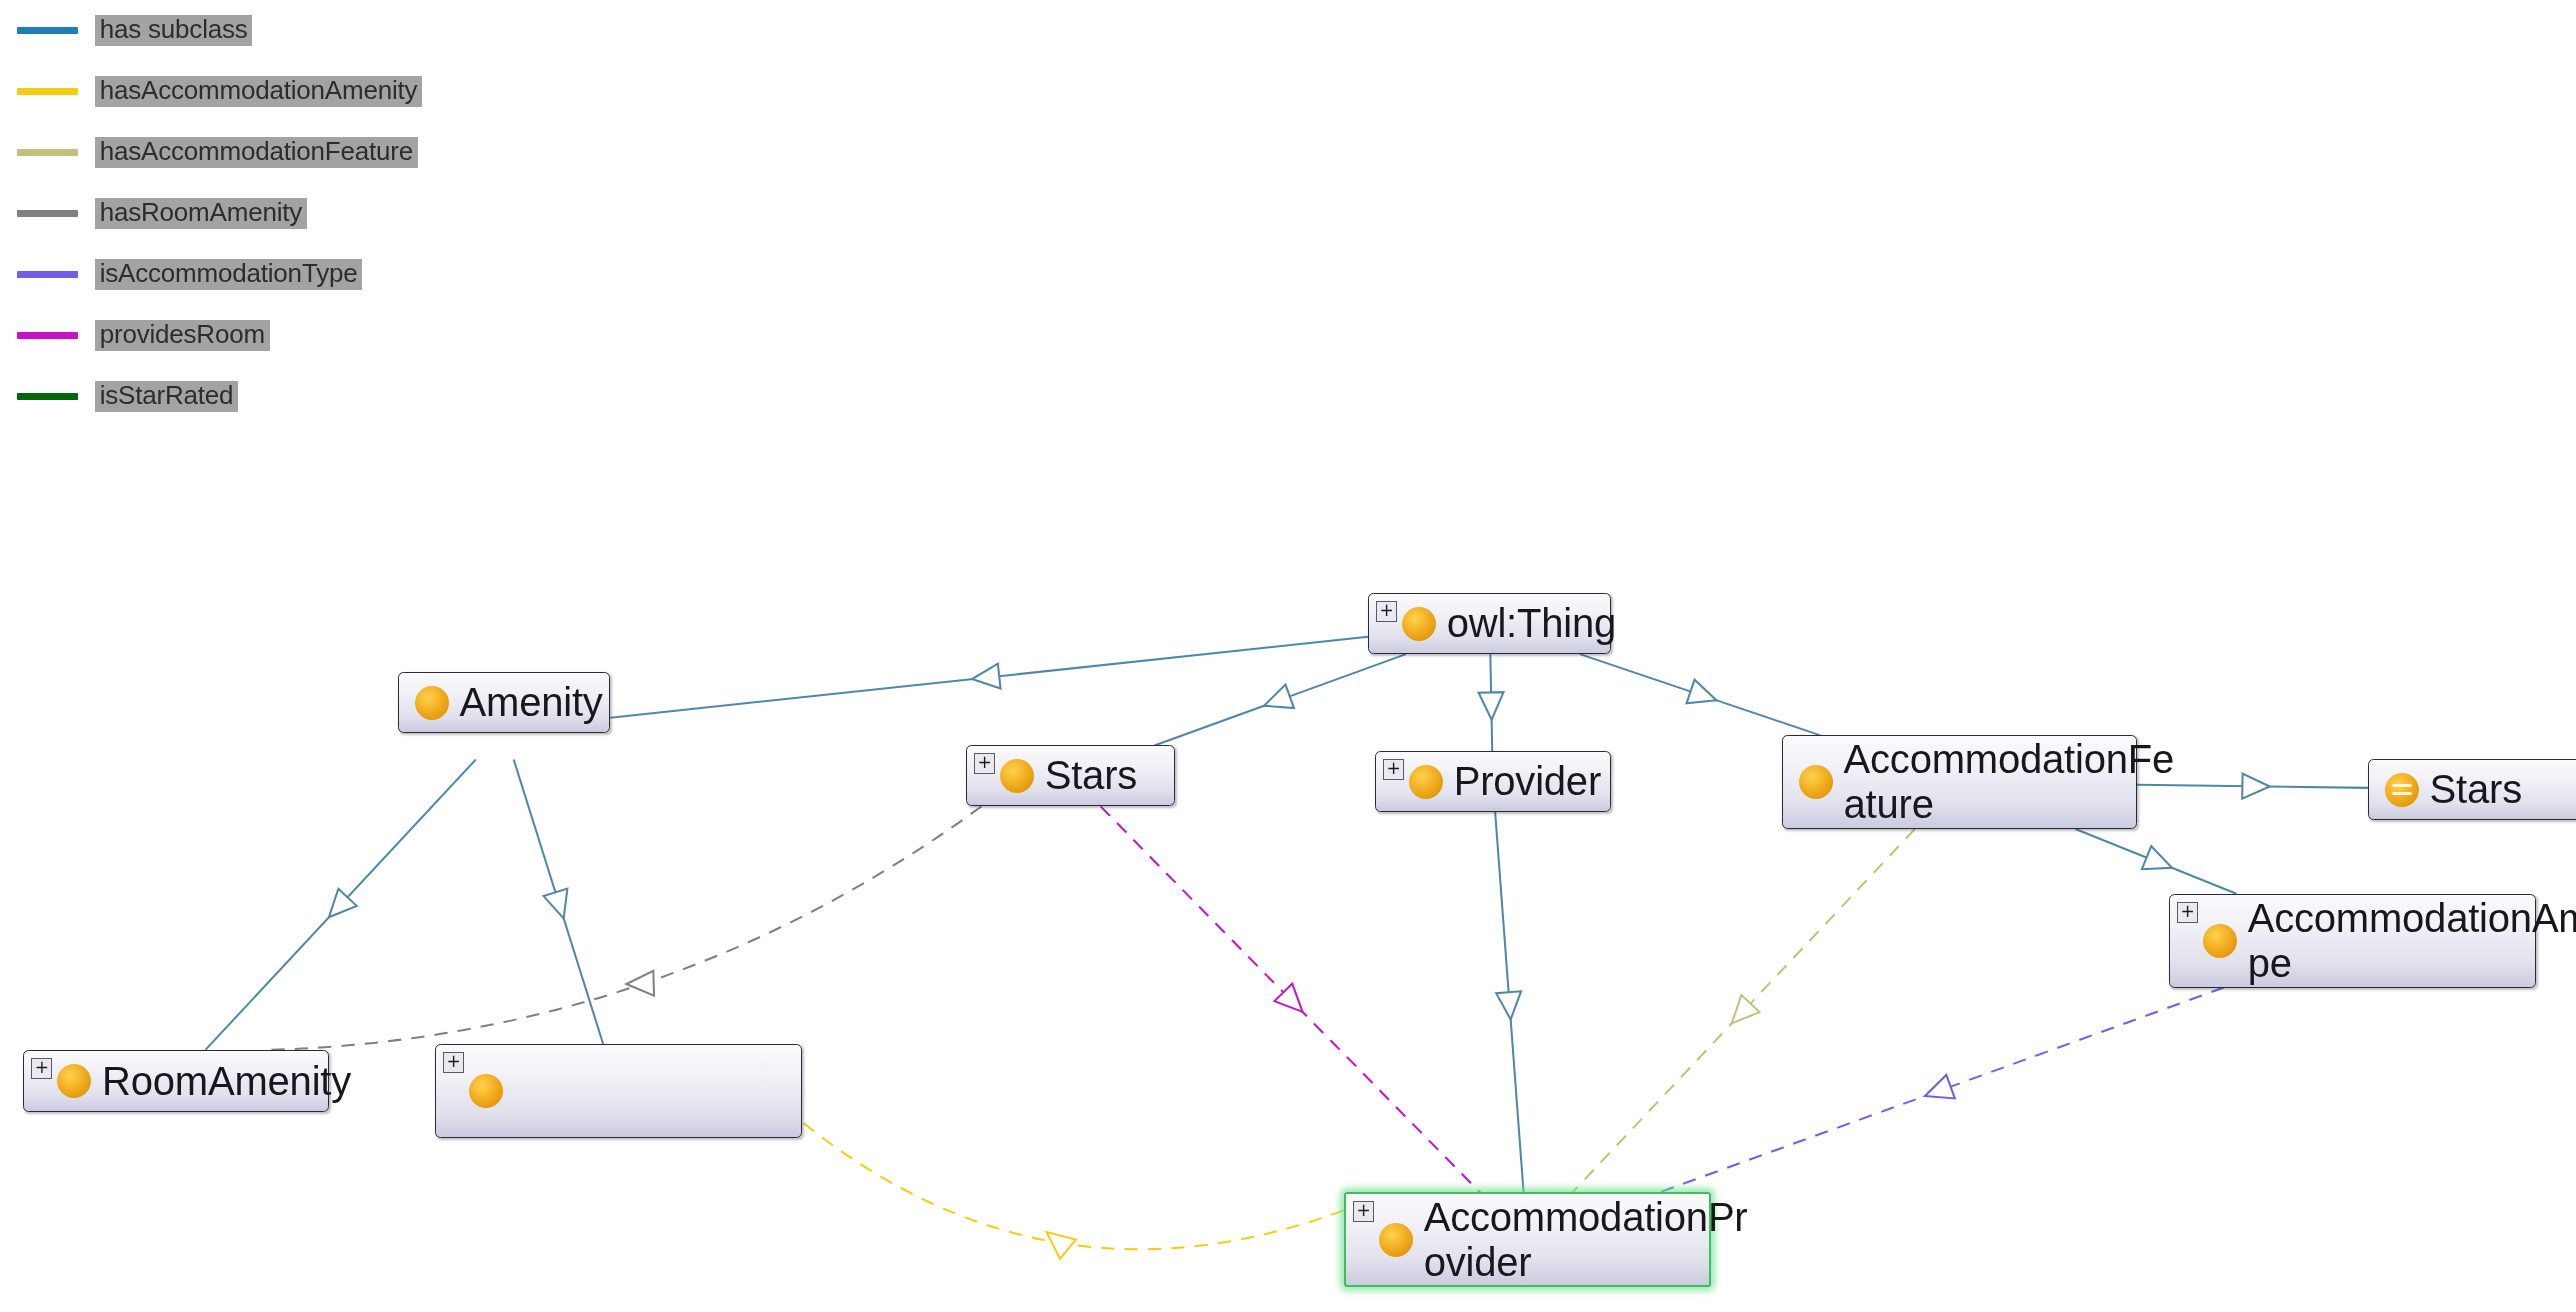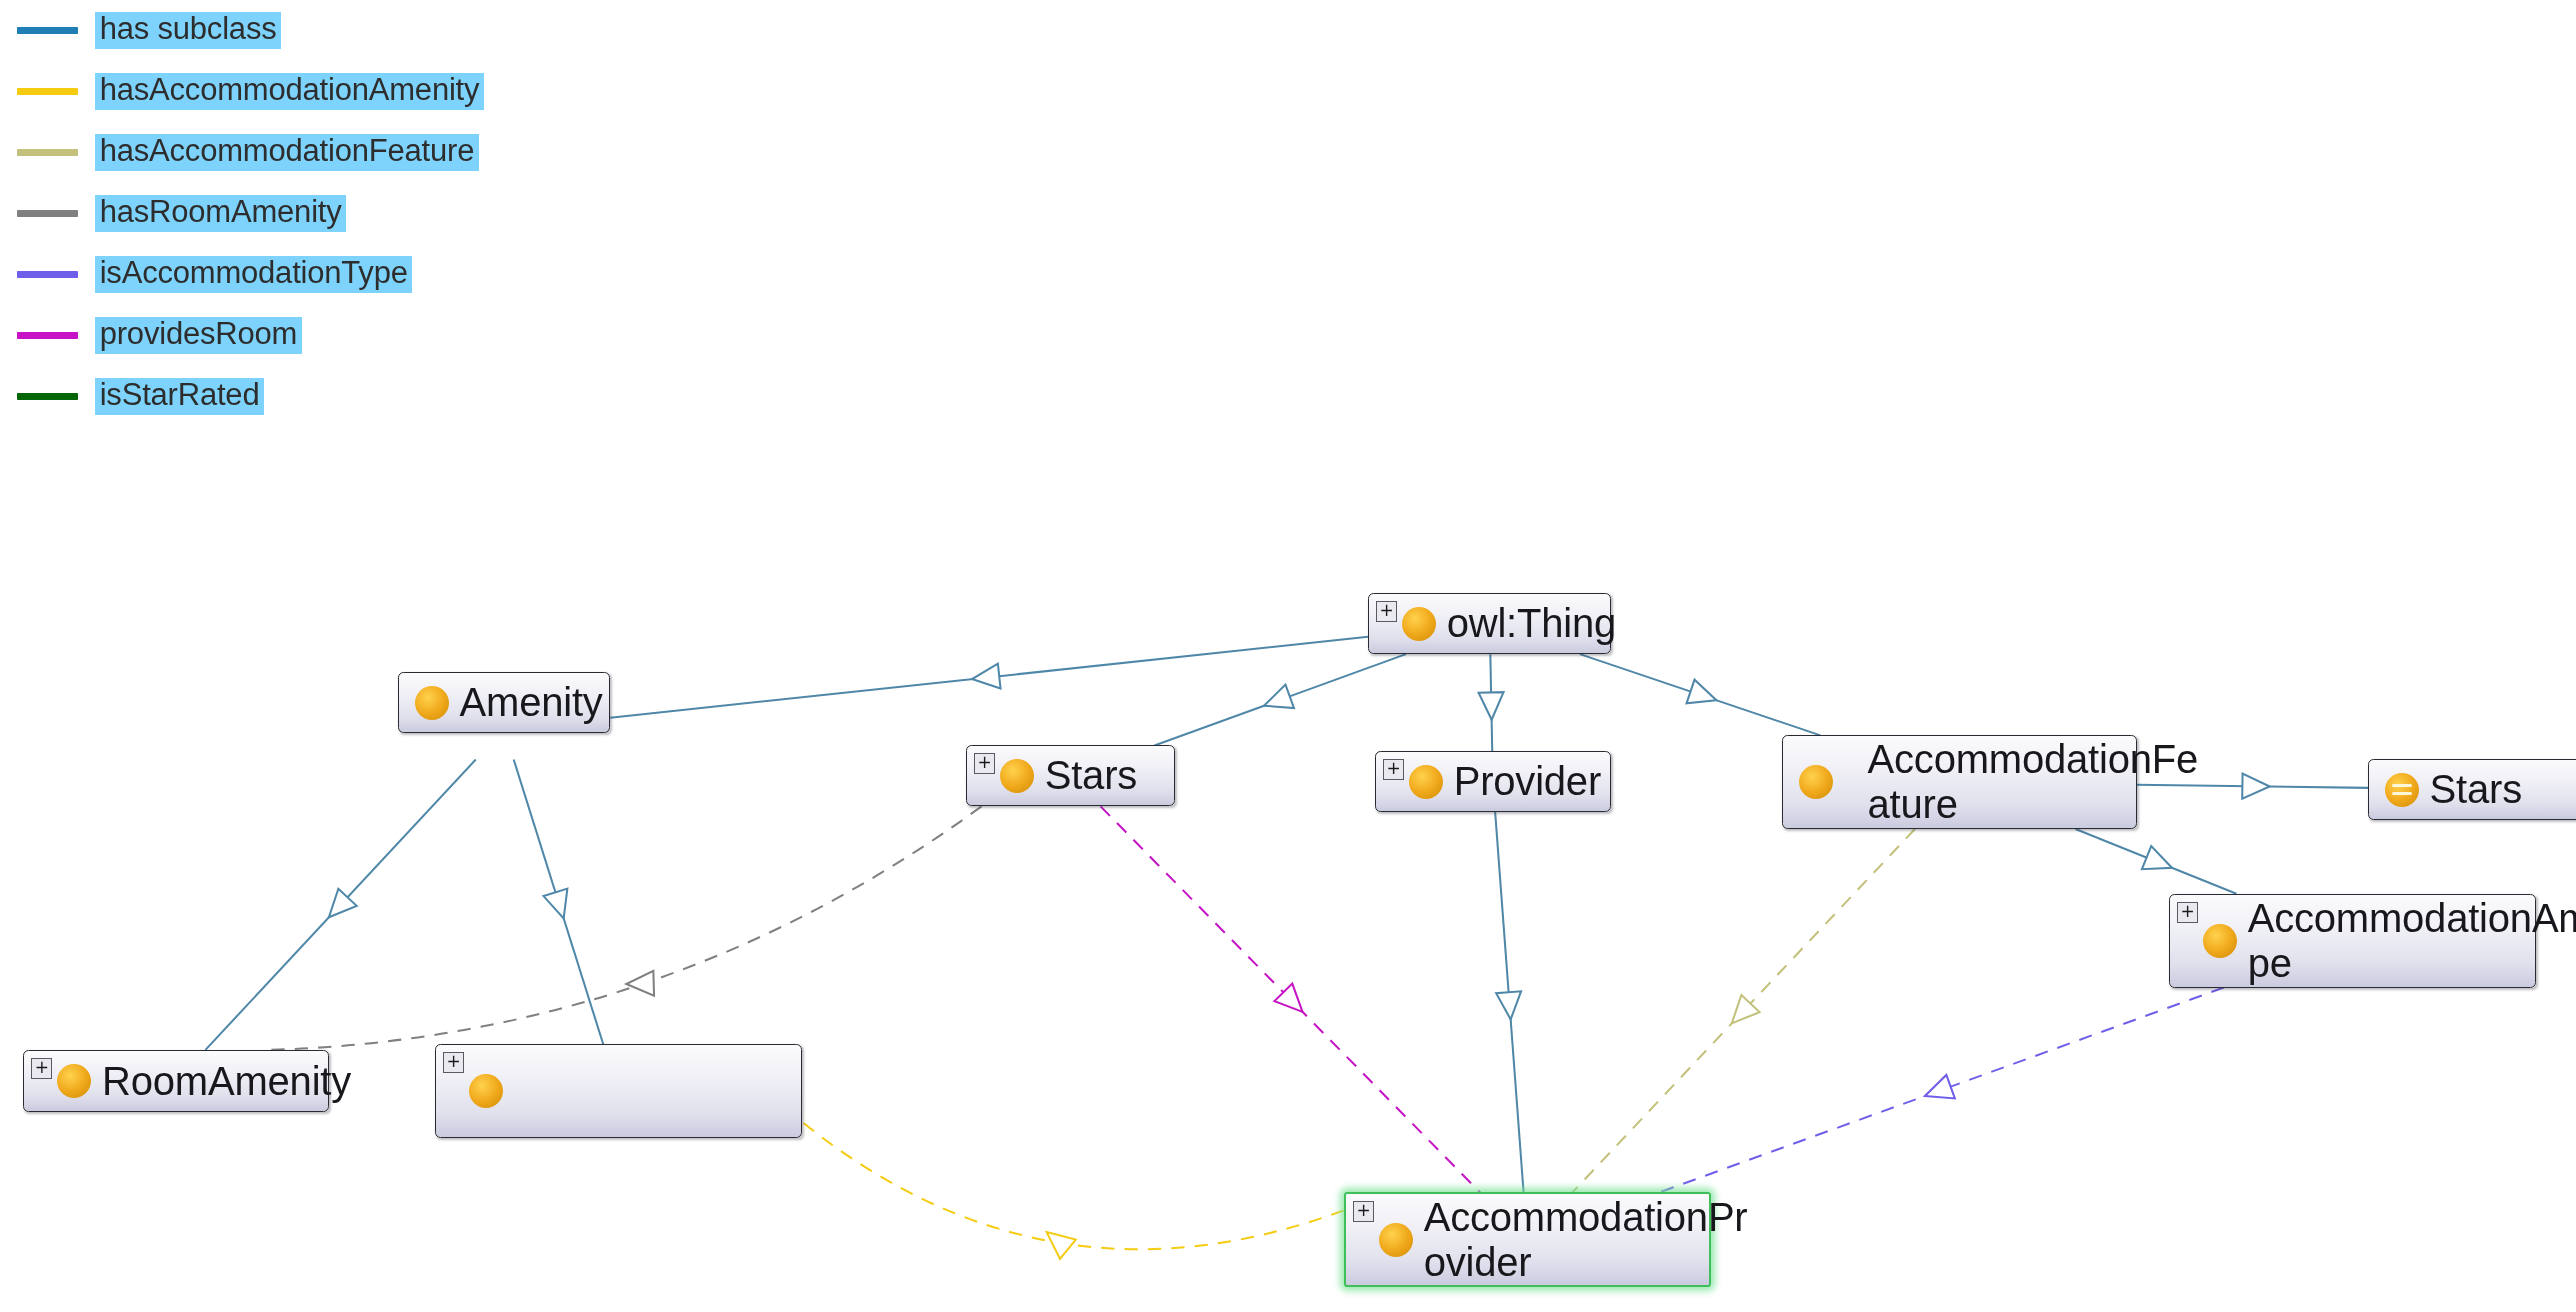--- a/index.html
+++ b/index.html
@@ -30,23 +30,23 @@
   }
   .legend-swatch {
     width: 61px;
     height: 7px;
     margin-left: 17px;
     flex: 0 0 auto;
     border-radius: 0.8px;
   }
   .legend-label {
     margin-left: 17px;
-    font-size: 31px;
+    font-size: 26px;
     color: #2d2d2d;
-    background: #7dd3fc;
+    background: #a3a3a3;
     padding: 1.6px 4.7px 3.1px 4.7px;
     white-space: nowrap;
     line-height: 1.05;
     letter-spacing: -0.2px;
   }
 
   
   #graph {
     position: absolute;
     left: 0;
@@ -232,21 +232,21 @@
       <div class="node" style="left: 966px; top: 745px; width: 209px; height: 61px;">
         <span class="node-expander">+</span>
         <span class="node-icon"></span>
         <span class="node-label">Stars</span>
       </div>
       <div class="node" style="left: 1375px; top: 751px; width: 236px; height: 61px;">
         <span class="node-expander">+</span>
         <span class="node-icon"></span>
         <span class="node-label">Provider</span>
       </div>
-      <div class="node no-expander" style="left: 1782px; top: 735px; width: 355px; height: 94px; gap: 24px;">
+      <div class="node no-expander" style="left: 1782px; top: 735px; width: 355px; height: 94px;">
         <span class="node-icon"></span>
         <span class="node-label">AccommodationFe
 ature</span>
       </div>
       <div class="node no-expander" style="left: 2368px; top: 759px; width: 220px; height: 61px;">
         <span class="node-icon enum-icon"></span>
         <span class="node-label">Stars</span>
       </div>
       <div class="node" style="left: 2169px; top: 894px; width: 367px; height: 94px;">
         <span class="node-expander">+</span>

